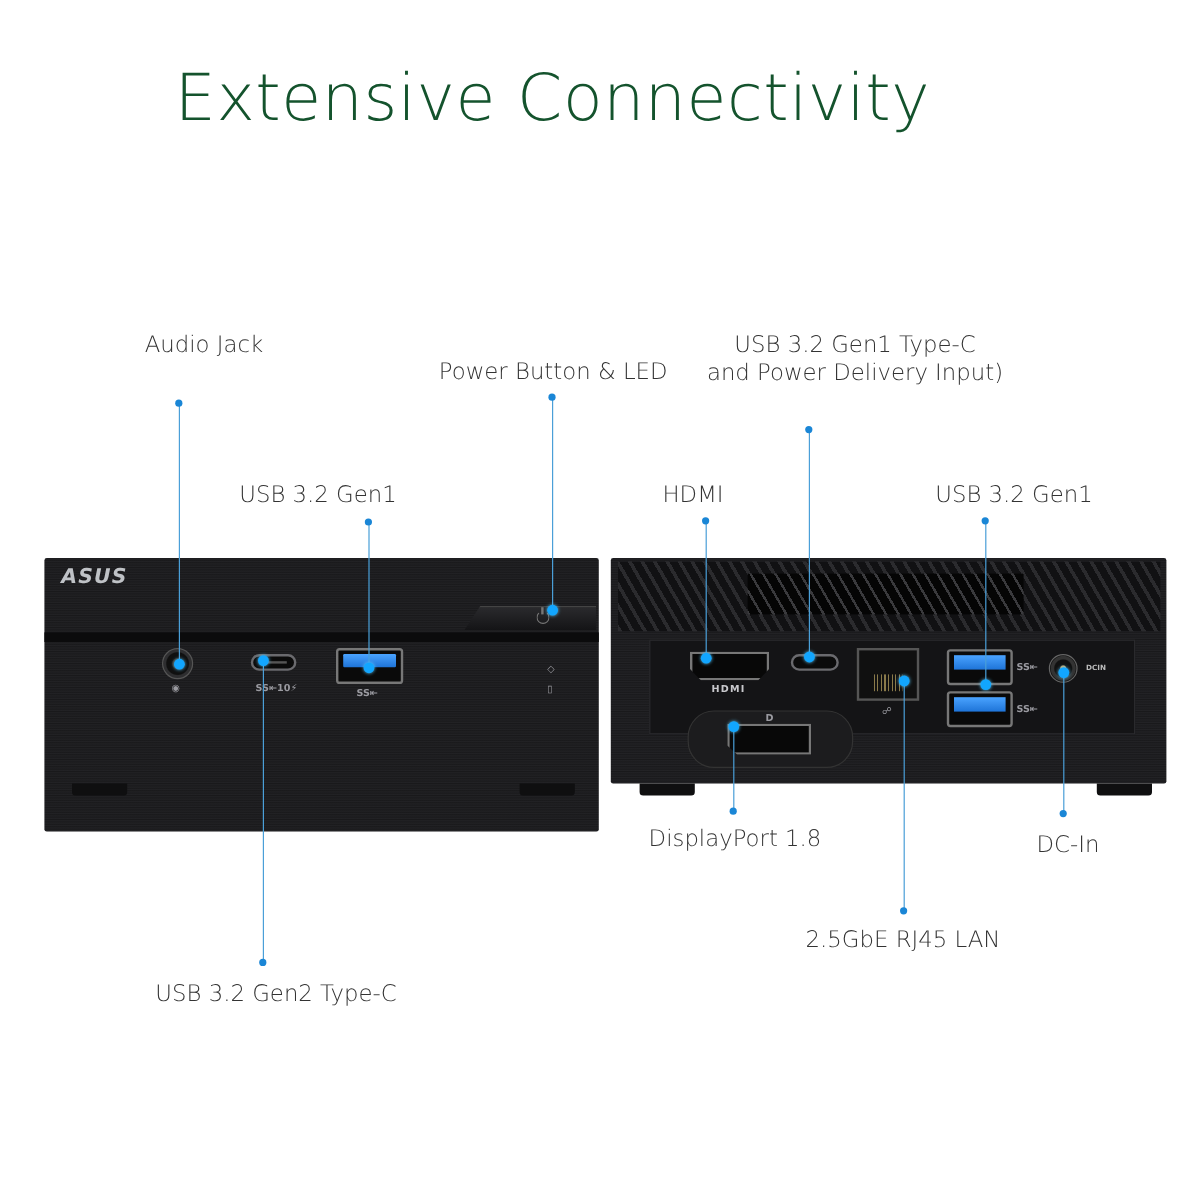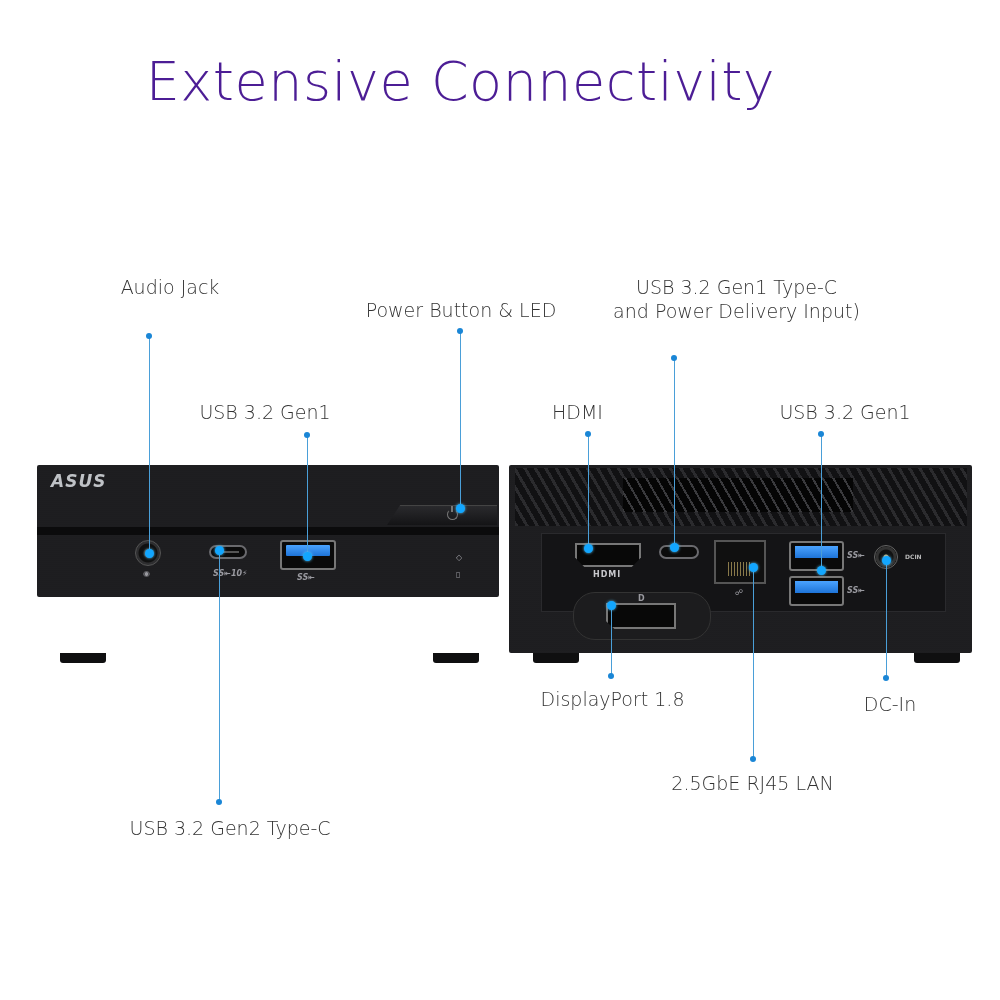--- a/index.html
+++ b/index.html
@@ -1,36 +1,36 @@
 <!DOCTYPE html>
 <html><head>
 <meta charset="utf-8">
 <style>
   * { box-sizing: border-box; margin: 0; padding: 0; }
   html, body { width: 1000px; height: 1000px; background: #ffffff; overflow: hidden; }
   body { position: relative; font-family: "DejaVu Sans", sans-serif; color: #222; }
-  .title { position: absolute; top: 50px; left: 0; width: 921px; text-align: center; font-size: 54px; font-weight: 300; letter-spacing: 0.5px; color: #4c1d95; font-family: "DejaVu Sans", sans-serif; }
+  .title { position: absolute; top: 50px; left: 0; width: 921px; text-align: center; font-size: 54px; font-weight: 300; letter-spacing: 0.5px; color: #14532d; font-family: "DejaVu Sans", sans-serif; }
   .label { position: absolute; text-align: center; font-size: 19px; line-height: 24px; color: #333; white-space: nowrap; font-weight: 300; }
   .line { position: absolute; width: 1px; background: #4a9fd8; }
   .dot { position: absolute; width: 6px; height: 6px; border-radius: 50%; background: #1a86d6; margin-left: -3px; margin-top: -3px; }
   .pdot { position: absolute; width: 9px; height: 9px; border-radius: 50%; background: #12a6ff; margin-left: -4.5px; margin-top: -4.5px; box-shadow: 0 0 3px #5ccaff; }
   
-  .front { position: absolute; left: 37px; top: 465px; width: 462px; height: 132px; background: repeating-linear-gradient(180deg, #1a1a1c 0px, #222225 1px, #18181a 2px); border-radius: 2px; }
+  .front { position: absolute; left: 37px; top: 465px; width: 462px; height: 228px; background: repeating-linear-gradient(180deg, #1a1a1c 0px, #222225 1px, #18181a 2px); border-radius: 2px; }
   .front .seam { position: absolute; left: 0; top: 62px; width: 462px; height: 8px; background: #0b0b0c; }
   .front .logo { position: absolute; left: 14px; top: 6px; font-family: "DejaVu Sans", sans-serif; font-style: italic; font-weight: bold; font-size: 17px; color: #bfc2c6; letter-spacing: 1px; }
   .front .pwrbtn { position: absolute; left: 350px; top: 40px; width: 110px; height: 20px; background: linear-gradient(180deg,#2a2a2d,#141416); clip-path: polygon(12% 0,100% 0,100% 100%,0 100%); border-top: 1px solid #444; }
   .pwr-icon { position: absolute; left: 410px; top: 44px; width: 11px; height: 11px; border: 1.5px solid #777; border-radius: 50%; border-top-color: transparent; }
   .pwr-icon::after { content: ""; position: absolute; left: 3px; top: -4px; width: 1.5px; height: 6px; background: #777; }
   .foot { position: absolute; width: 46px; height: 10px; background: #0f0f10; border-radius: 0 0 3px 3px; }
   .audio { position: absolute; left: 98px; top: 75px; width: 26px; height: 26px; border-radius: 50%; background: radial-gradient(circle, #3a2a1e 0 4px, #101010 5px 9px, #2e2e30 10px 12px, #0b0b0b 13px); border: 1px solid #555; }
   .usbc { position: absolute; left: 172px; top: 80px; width: 38px; height: 14px; border-radius: 7px; background: #0b0b0b; border: 2px solid #6a6a6e; }
   .usbc::after { content: ""; position: absolute; left: 6px; top: 4px; width: 22px; height: 2px; background: #555; }
   .usba { position: absolute; left: 243px; top: 75px; width: 56px; height: 30px; background: #0a0a0a; border: 2px solid #777; border-radius: 3px; }
   .usba::before { content: ""; position: absolute; left: 4px; top: 3px; width: 44px; height: 11px; background: linear-gradient(180deg,#4aa3ff,#1e74d8); border-radius: 1px; }
-  .small-glyph { position: absolute; font-size: 8px; color: #9a9aa0; font-style: italic; font-weight: bold; }
+  .small-glyph { position: absolute; font-size: 8px; color: #9a9aa0; font-weight: bold; }
   
   .rear { position: absolute; left: 509px; top: 465px; width: 463px; height: 188px; background: repeating-linear-gradient(180deg, #1a1a1c 0px, #232326 1px, #18181a 2px); border-radius: 2px; }
   .rear .vent { position: absolute; left: 6px; top: 3px; width: 452px; height: 58px; background: repeating-linear-gradient(60deg, #2b2b2e 0 3px, #111113 3px 9px); }
   .rear .vent-hole { position: absolute; left: 108px; top: 10px; width: 230px; height: 34px; background: repeating-linear-gradient(60deg, #3a3a3d 0 2px, #050505 2px 9px); }
   .rear .panel { position: absolute; left: 32px; top: 68px; width: 405px; height: 79px; background: #141416; border: 1px solid #2a2a2d; }
   .hdmi { position: absolute; left: 66px; top: 78px; width: 66px; height: 24px; background: #080808; border: 2px solid #777; clip-path: polygon(0 0,100% 0,100% 60%,86% 100%,14% 100%,0 60%); }
   .hdmi-label { position: absolute; left: 84px; top: 105px; font-size: 8px; font-weight: bold; color: #c8c8cc; letter-spacing: 1px; }
   .rear-usbc { position: absolute; left: 150px; top: 80px; width: 40px; height: 14px; border-radius: 7px; background: #0b0b0b; border: 2px solid #6a6a6e; }
   .rj45 { position: absolute; left: 205px; top: 75px; width: 52px; height: 44px; background: #101010; border: 2px solid #555; }
   .rj45::before { content: ""; position: absolute; left: 12px; top: 20px; width: 24px; height: 14px; background: repeating-linear-gradient(90deg,#8a7a4a 0 1px,#111 1px 3px); }
@@ -52,21 +52,21 @@
 <div class="label" style="left:355px; top:298px; width:212px;">
   <div>Power Button &amp; LED</div>
 </div>
 <div class="label" style="left:190px; top:400px; width:150px;">
   <div>USB 3.2 Gen1</div>
 </div>
 <div class="label" style="left:70px; top:816px; width:320px;">
   <div>USB 3.2 Gen2 Type-C</div>
 </div>
 
-<div class="label" style="left:594px; top:275px; width:285px;">
+<div class="label" style="left:570px; top:275px; width:285px;">
   <div>USB 3.2 Gen1 Type-C</div>
   <div>and Power Delivery Input)</div>
 </div>
 <div class="label" style="left:540px; top:400px; width:75px;">
   <div>HDMI</div>
 </div>
 <div class="label" style="left:770px; top:400px; width:150px;">
   <div>USB 3.2 Gen1</div>
 </div>
 <div class="label" style="left:530px; top:687px; width:165px;">

